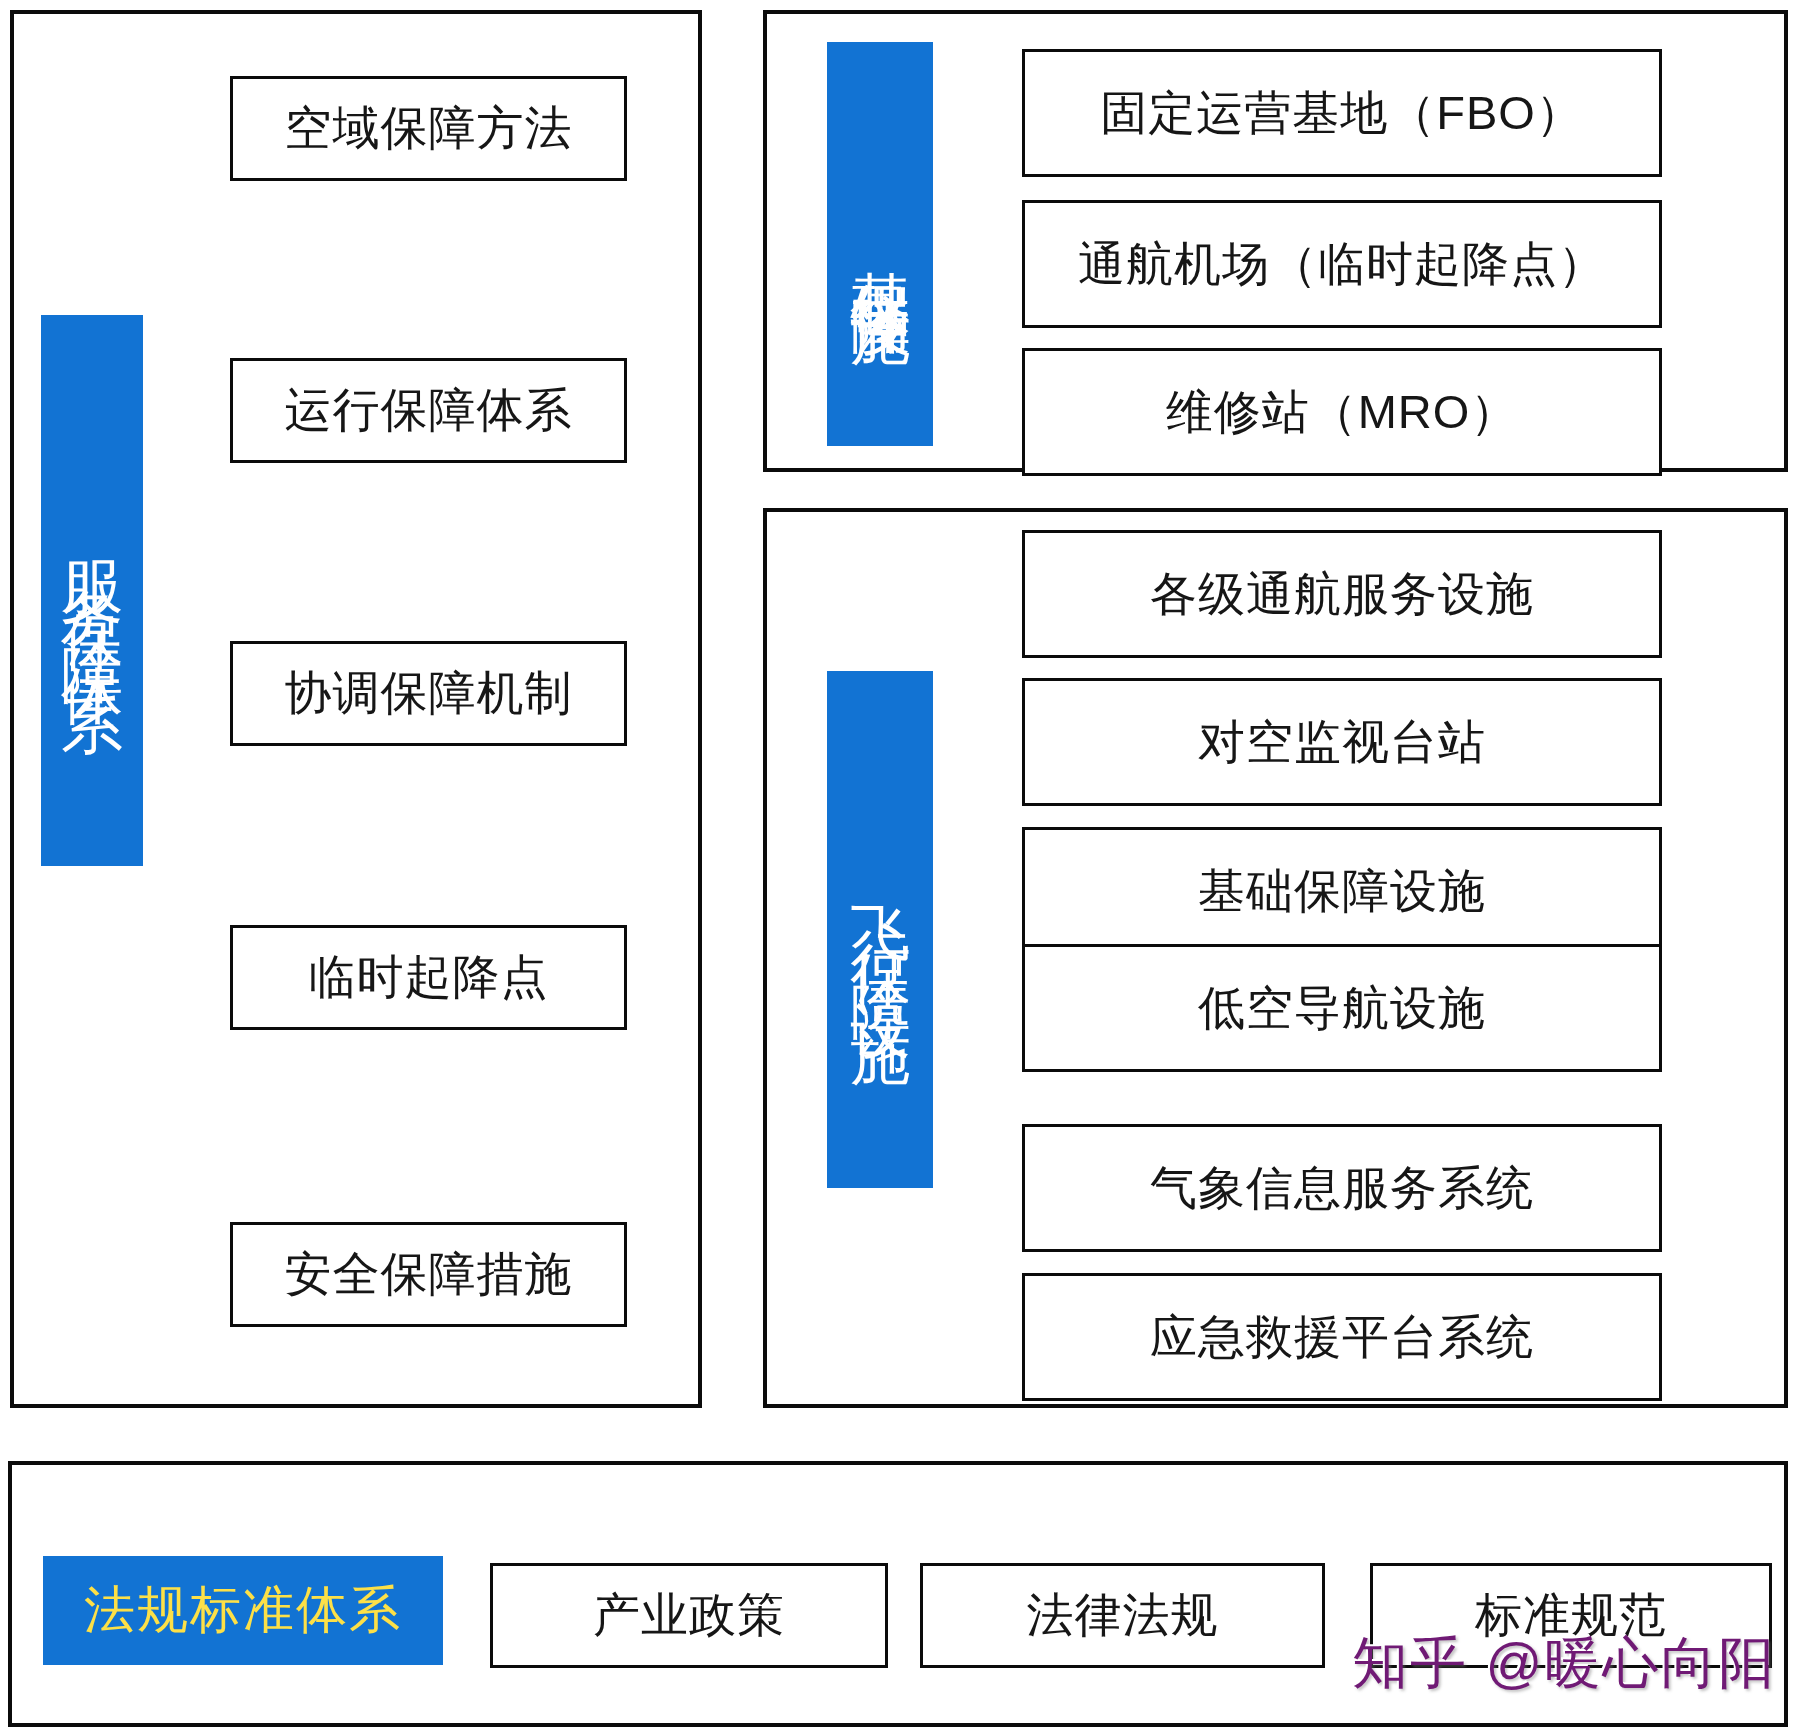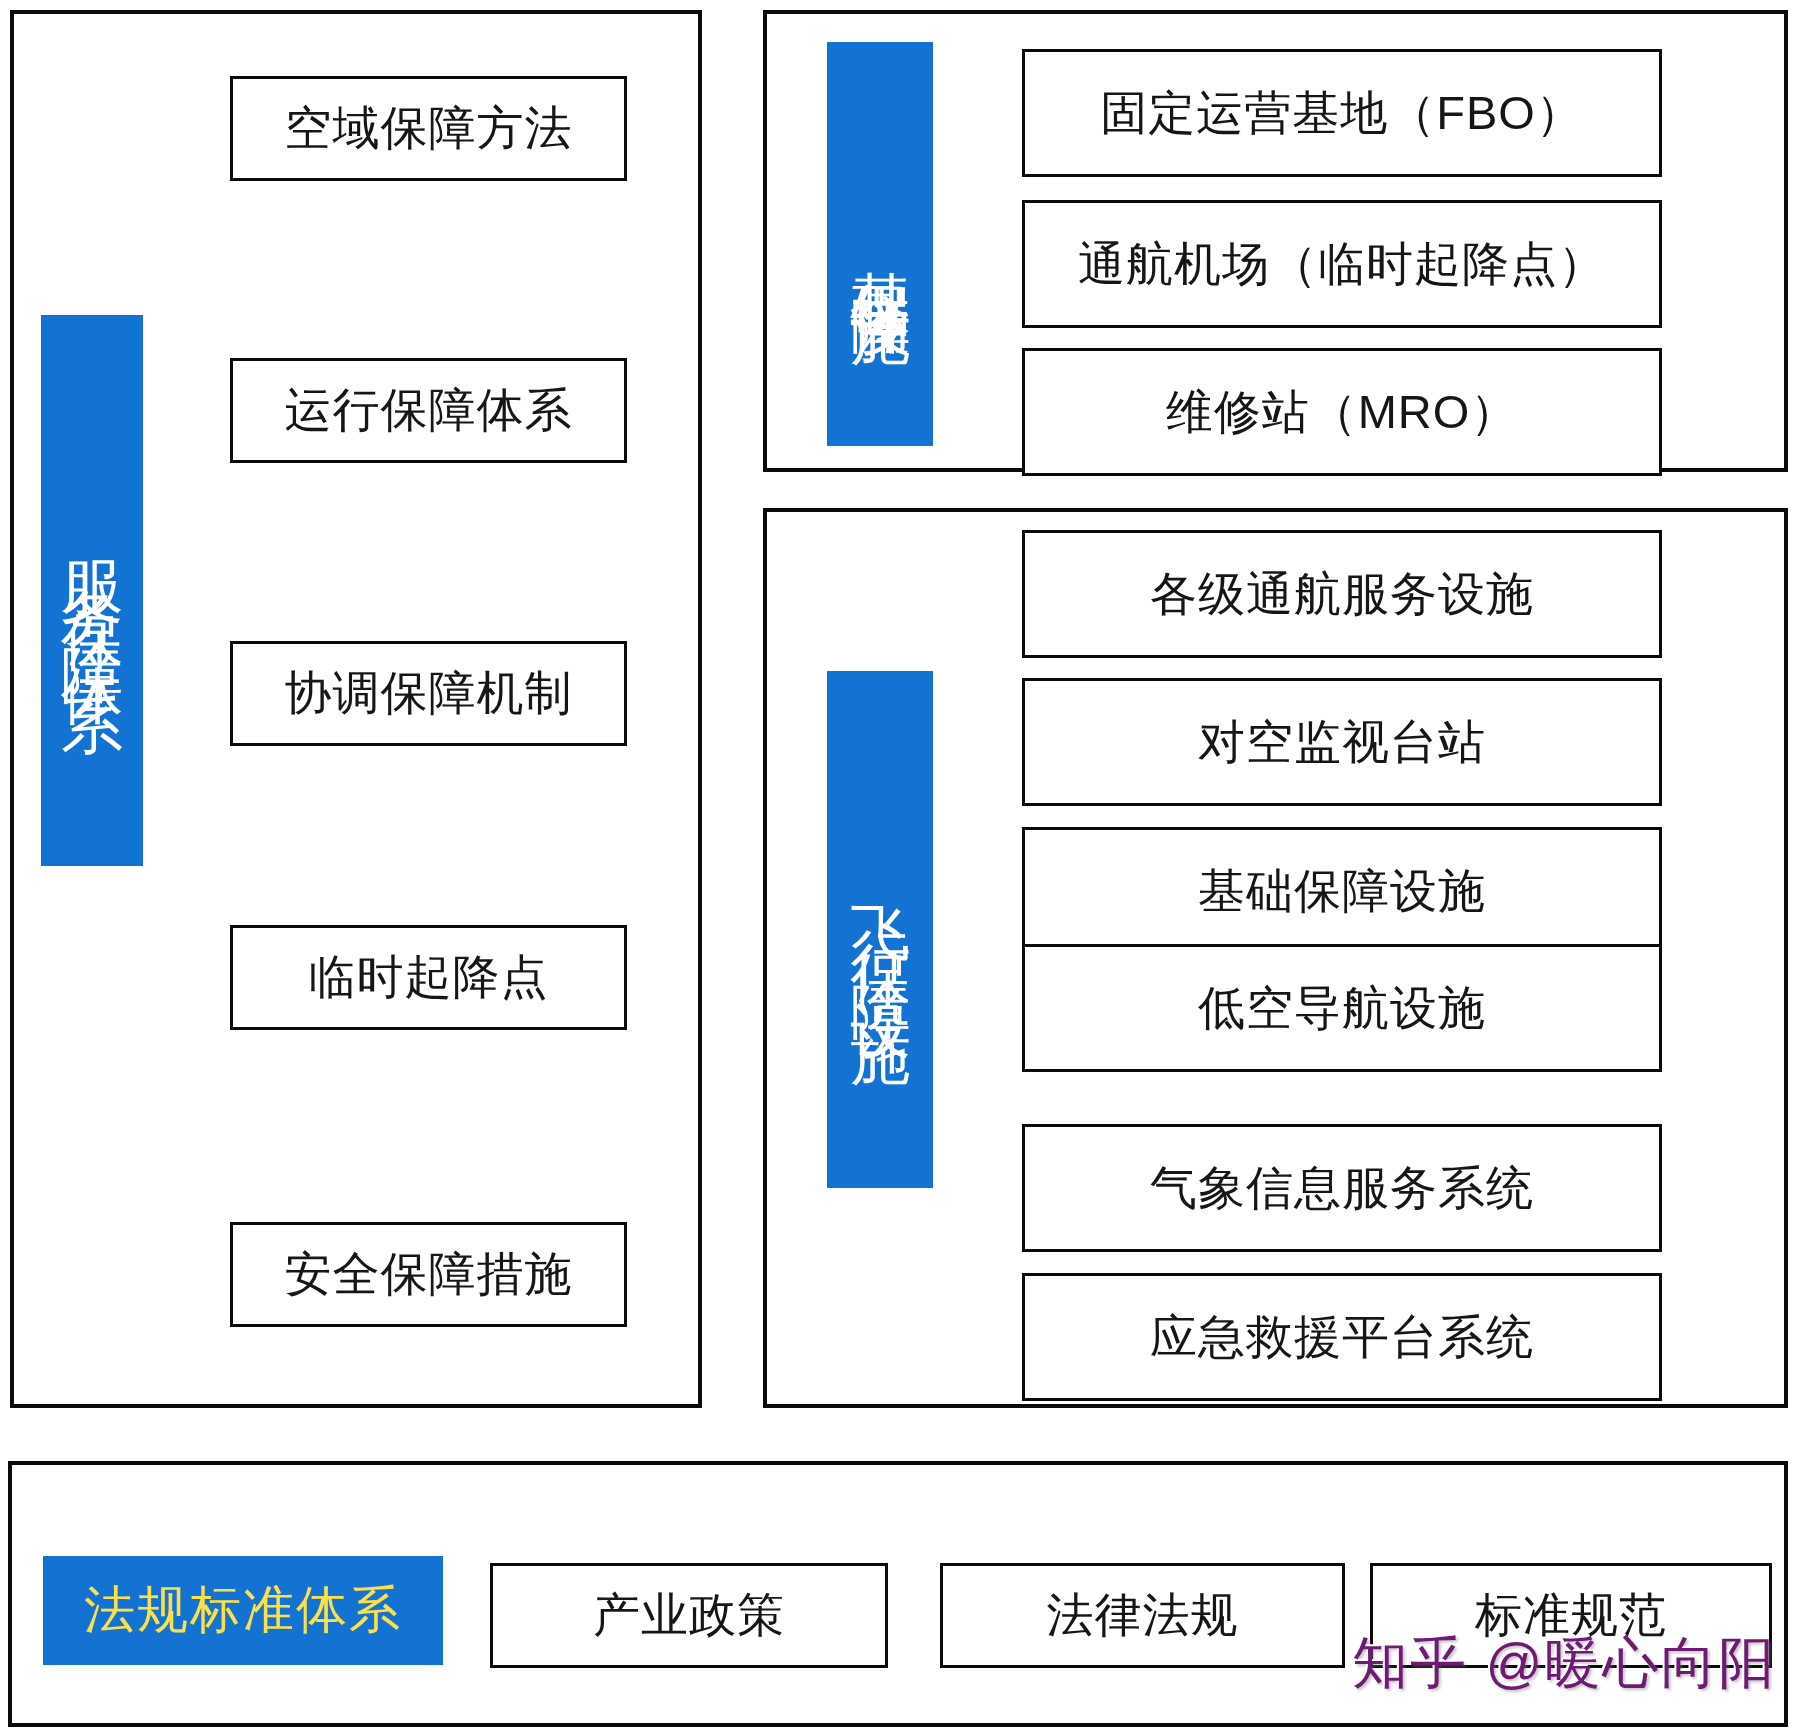--- a/index.html
+++ b/index.html
@@ -67,18 +67,18 @@
   <div class="node rnode" style="top:530px">各级通航服务设施</div>
   <div class="node rnode" style="top:678px">对空监视台站</div>
   <div class="node rnode" style="top:827px">基础保障设施</div>
   <div class="node rnode" style="top:944px">低空导航设施</div>
   <div class="node rnode" style="top:1124px">气象信息服务系统</div>
   <div class="node rnode" style="top:1273px">应急救援平台系统</div>
 
   <div class="panel panel-bottom"></div>
   <div class="blue-box">法规标准体系</div>
   <div class="node" style="left:490px;top:1563px;width:398px;height:105px">产业政策</div>
-  <div class="node" style="left:940px;top:1563px;width:405px;height:105px">法律法规</div>
+  <div class="node" style="left:920px;top:1563px;width:405px;height:105px">法律法规</div>
   <div class="node" style="left:1370px;top:1563px;width:402px;height:105px">标准规范</div>
 
   <div class="watermark">知乎 @暖心向阳</div>
 
 </div>
 
 </body></html>

